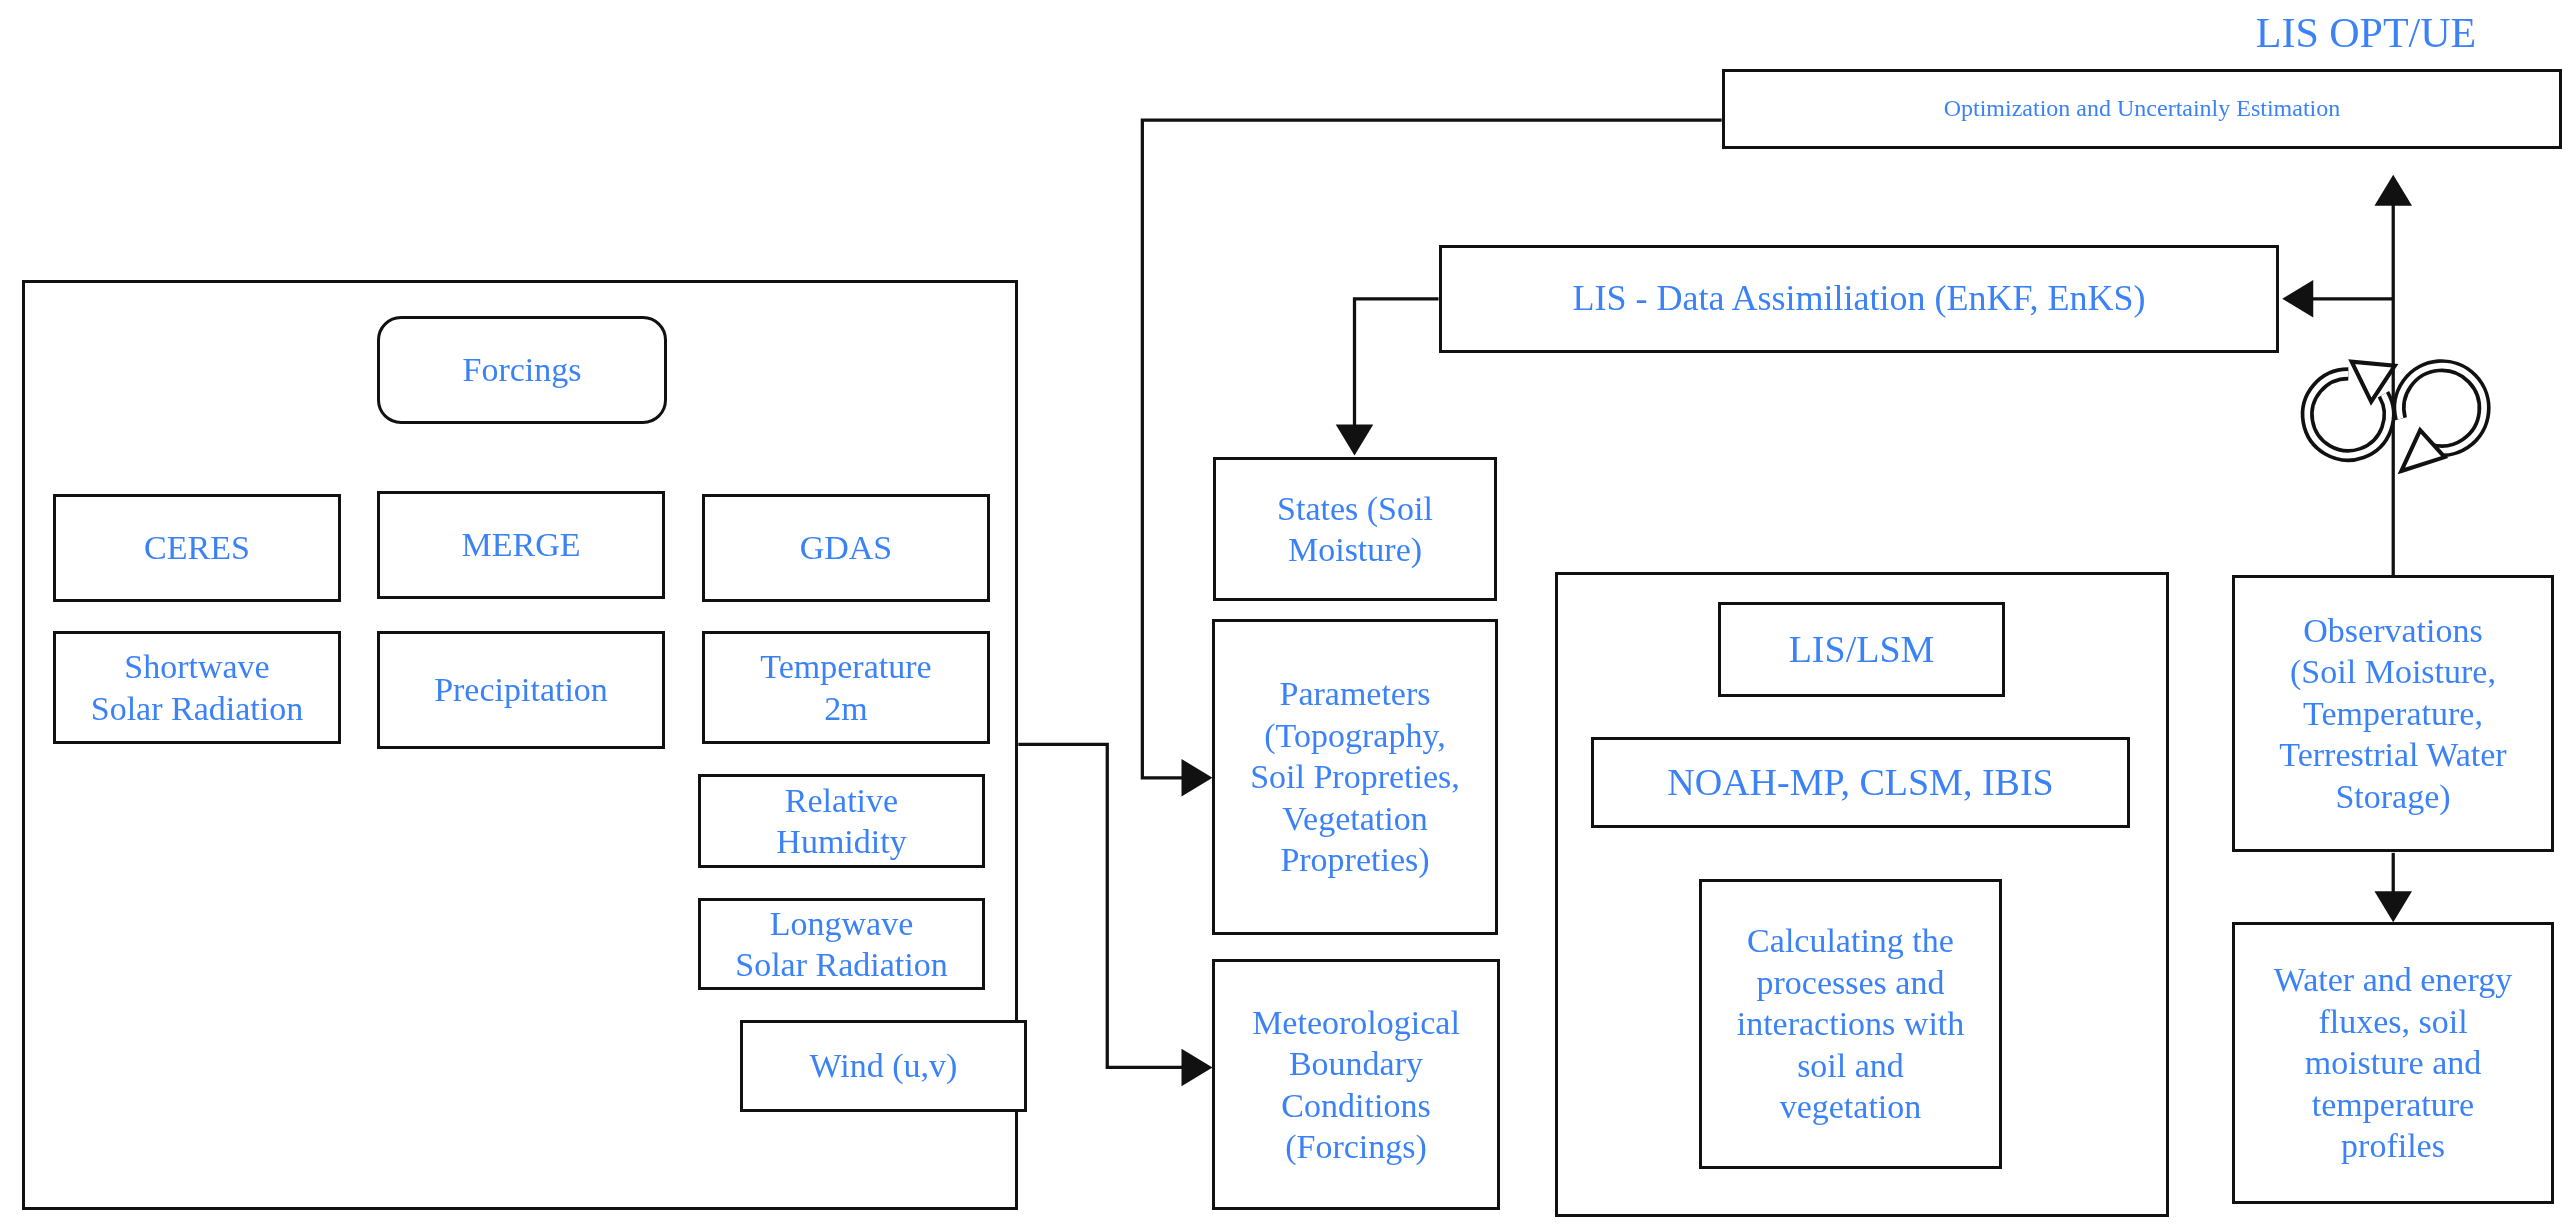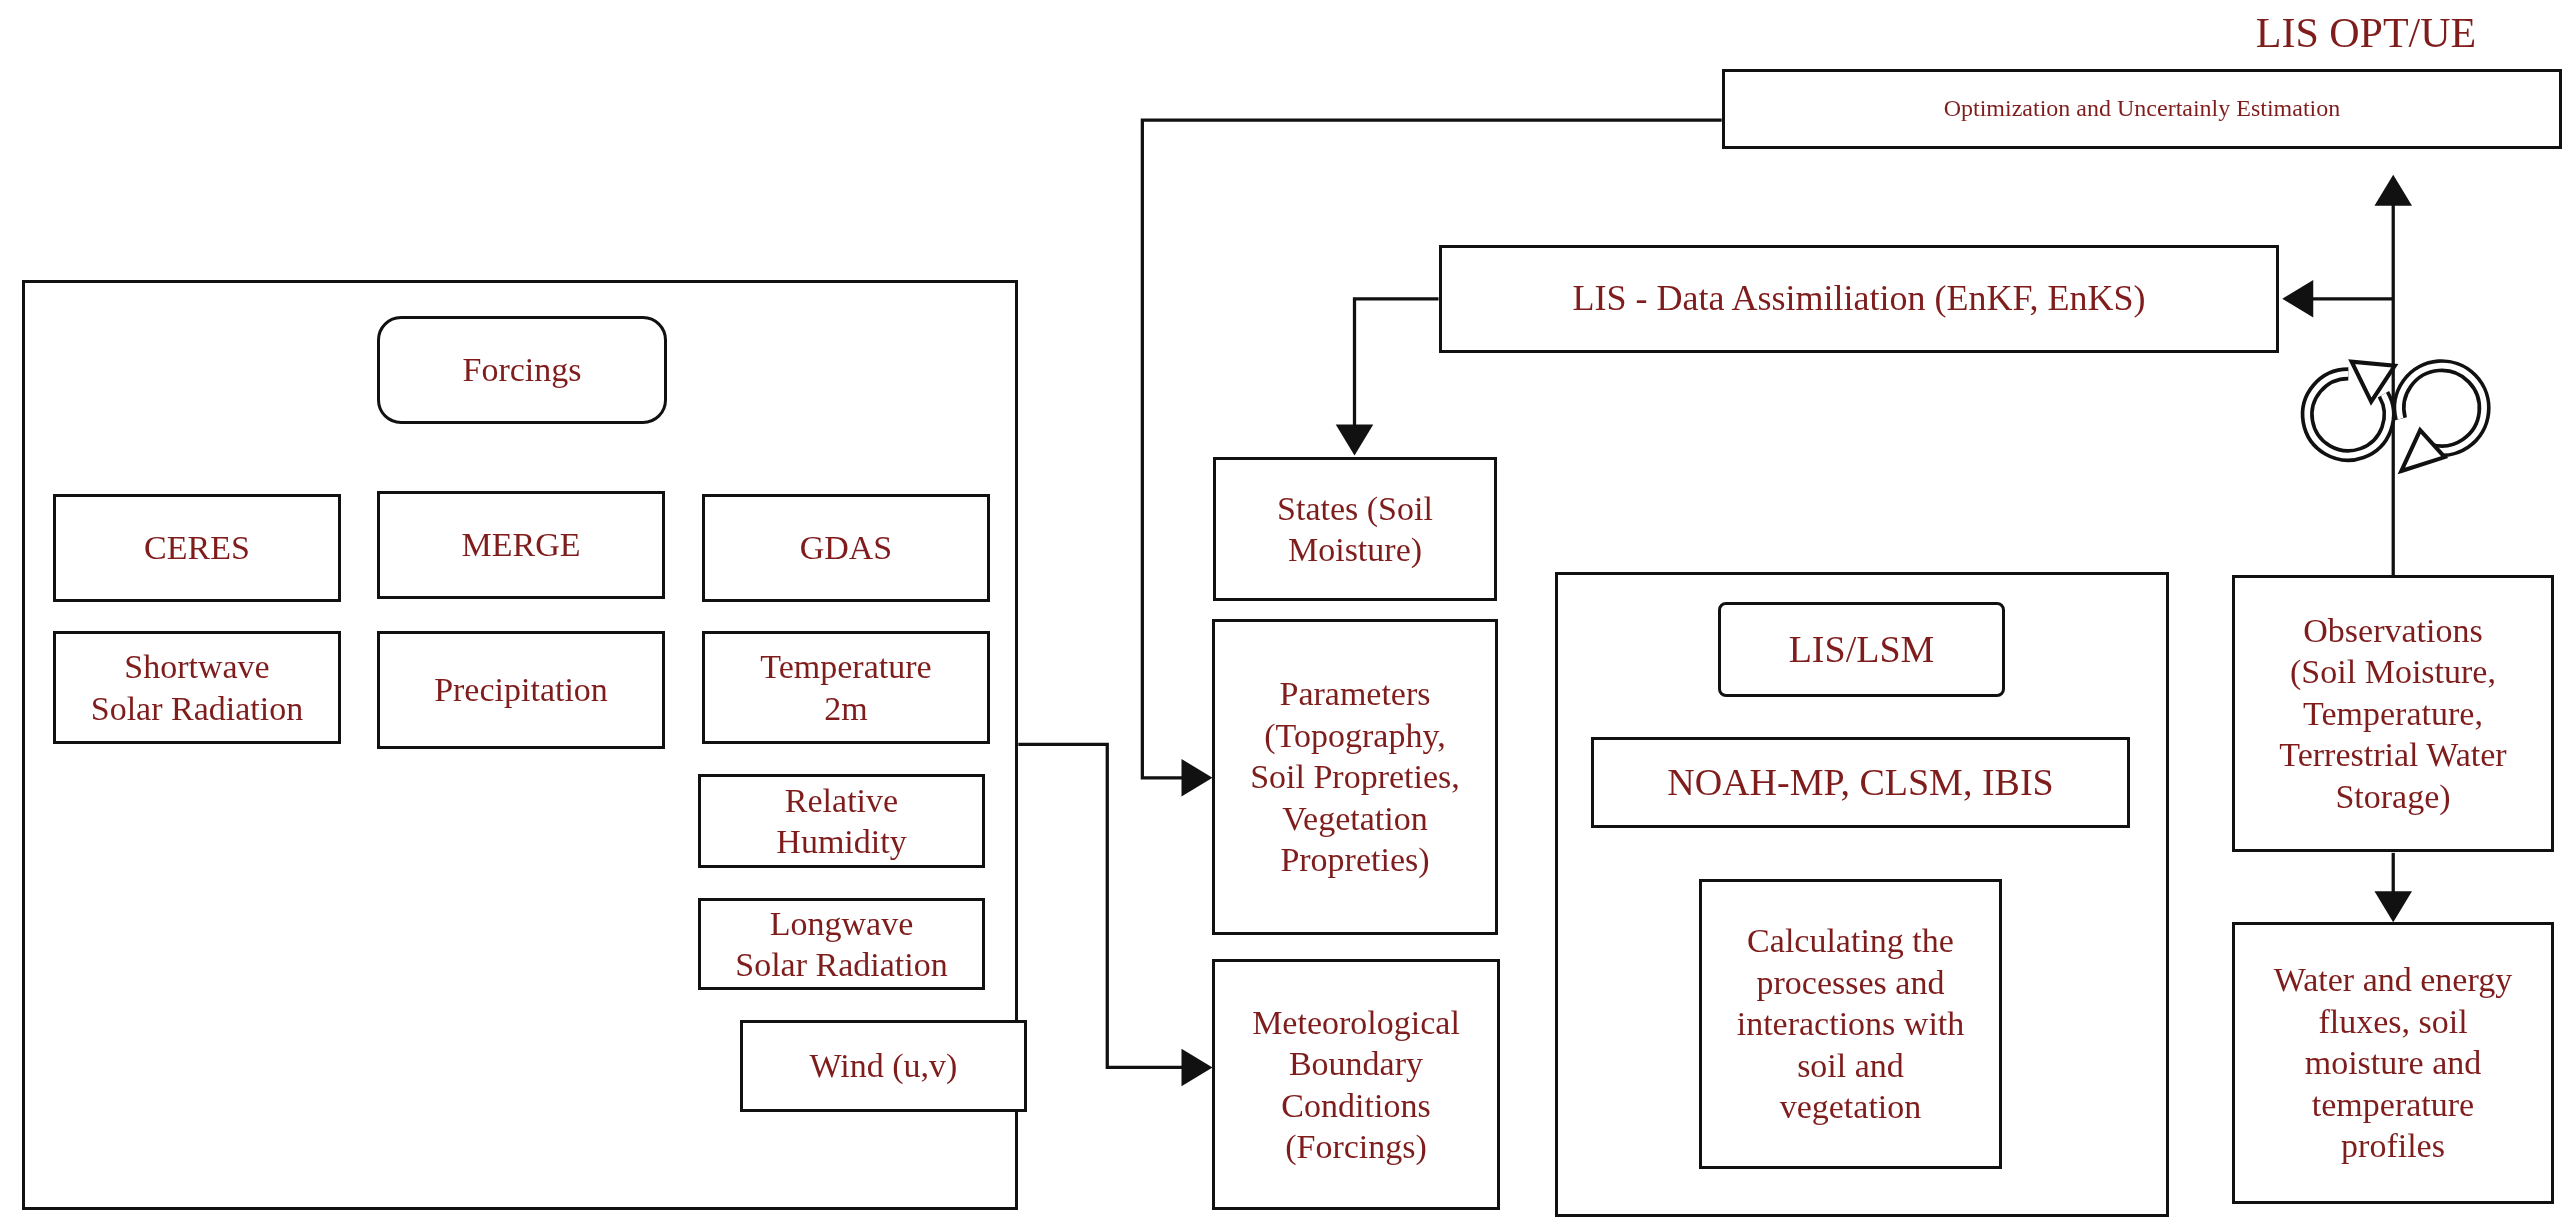--- a/index.html
+++ b/index.html
@@ -2,21 +2,21 @@
 <html style="font-size:13px"><head>
 <meta charset="utf-8">
 <style>
   html, body { margin: 0; padding: 0; background: #ffffff; }
   #stage {
     position: relative;
     width: 2576px;
     height: 1230px;
     background: #ffffff;
     font-family: "Liberation Serif", "DejaVu Serif", serif;
-    color: #7f1d1d;
+    color: #3b82f6;
     overflow: hidden;
   }
   .node {
     position: absolute;
     box-sizing: border-box;
     background: #ffffff;
     border: 3.3px solid #111111;
     display: flex;
     align-items: center;
     justify-content: center;
@@ -63,21 +63,21 @@
   #longwave         { left: 698px;  top: 898px; width: 287px;  height: 92px; }
   #wind             { left: 698px;  top: 1020px; width: 287px;  height: 92px; margin-left: 42px; }
 
   
   #states           { left: 1213px; top: 457px;  width: 284px;  height: 144px; }
   #parameters       { left: 1212px; top: 619px;  width: 286px;  height: 316px; }
   #meteo            { left: 1212px; top: 959px; width: 288px;  height: 251px; }
 
   
   #lsm-container    { left: 1555px; top: 572px;  width: 614px;  height: 645px; }
-  #lislsm           { left: 1718px; top: 602px;  width: 287px;  height: 95px; font-size: 38px; border-radius: 8px; }
+  #lislsm           { left: 1718px; top: 602px;  width: 287px;  height: 95px; font-size: 38px; }
   #models           { left: 1591px; top: 737px;  width: 539px;  height: 91px; font-size: 38px; }
   #calculating      { left: 1699px; top: 879px; width: 303px;  height: 290px; }
 
   
   #da               { left: 1439px; top: 245px;  width: 840px; height: 108px; font-size: 36px; }
   #opt              { left: 1722px; top: 69px;   width: 840px; height: 80px; font-size: 24px; }
   #optue-label      { left: 2203px; top: 6.5px;    width: 326px;  height: 52px; }
 
   
   #observations     { left: 2232px; top: 575px;  width: 322px;  height: 277px; }

